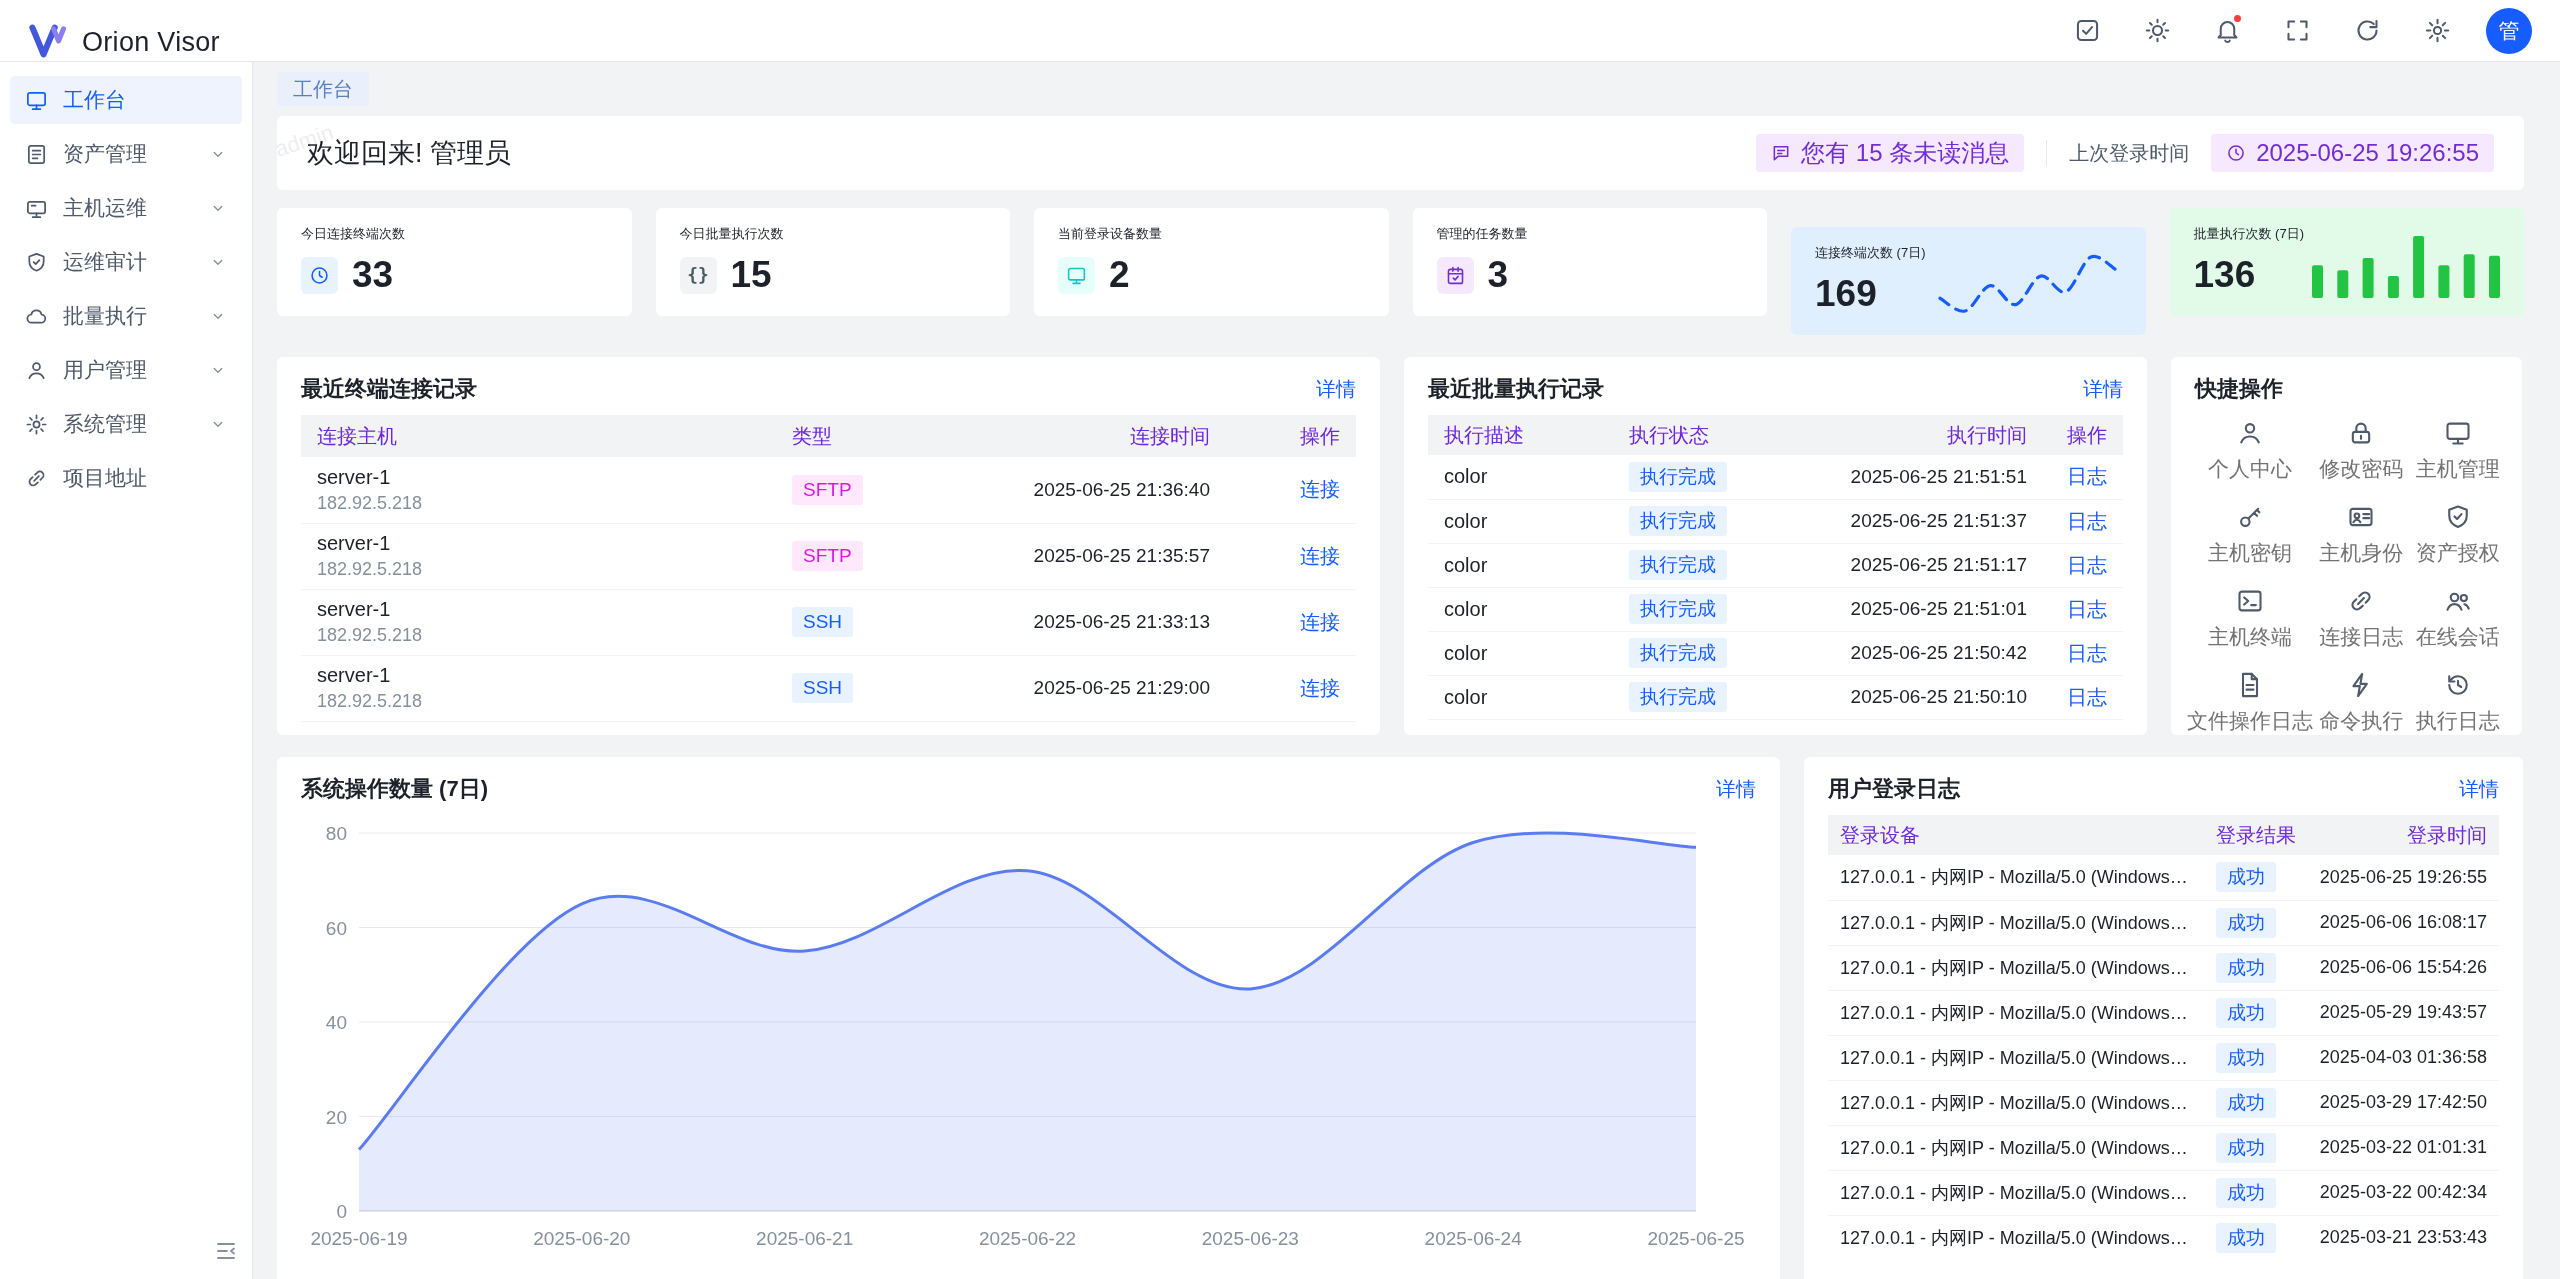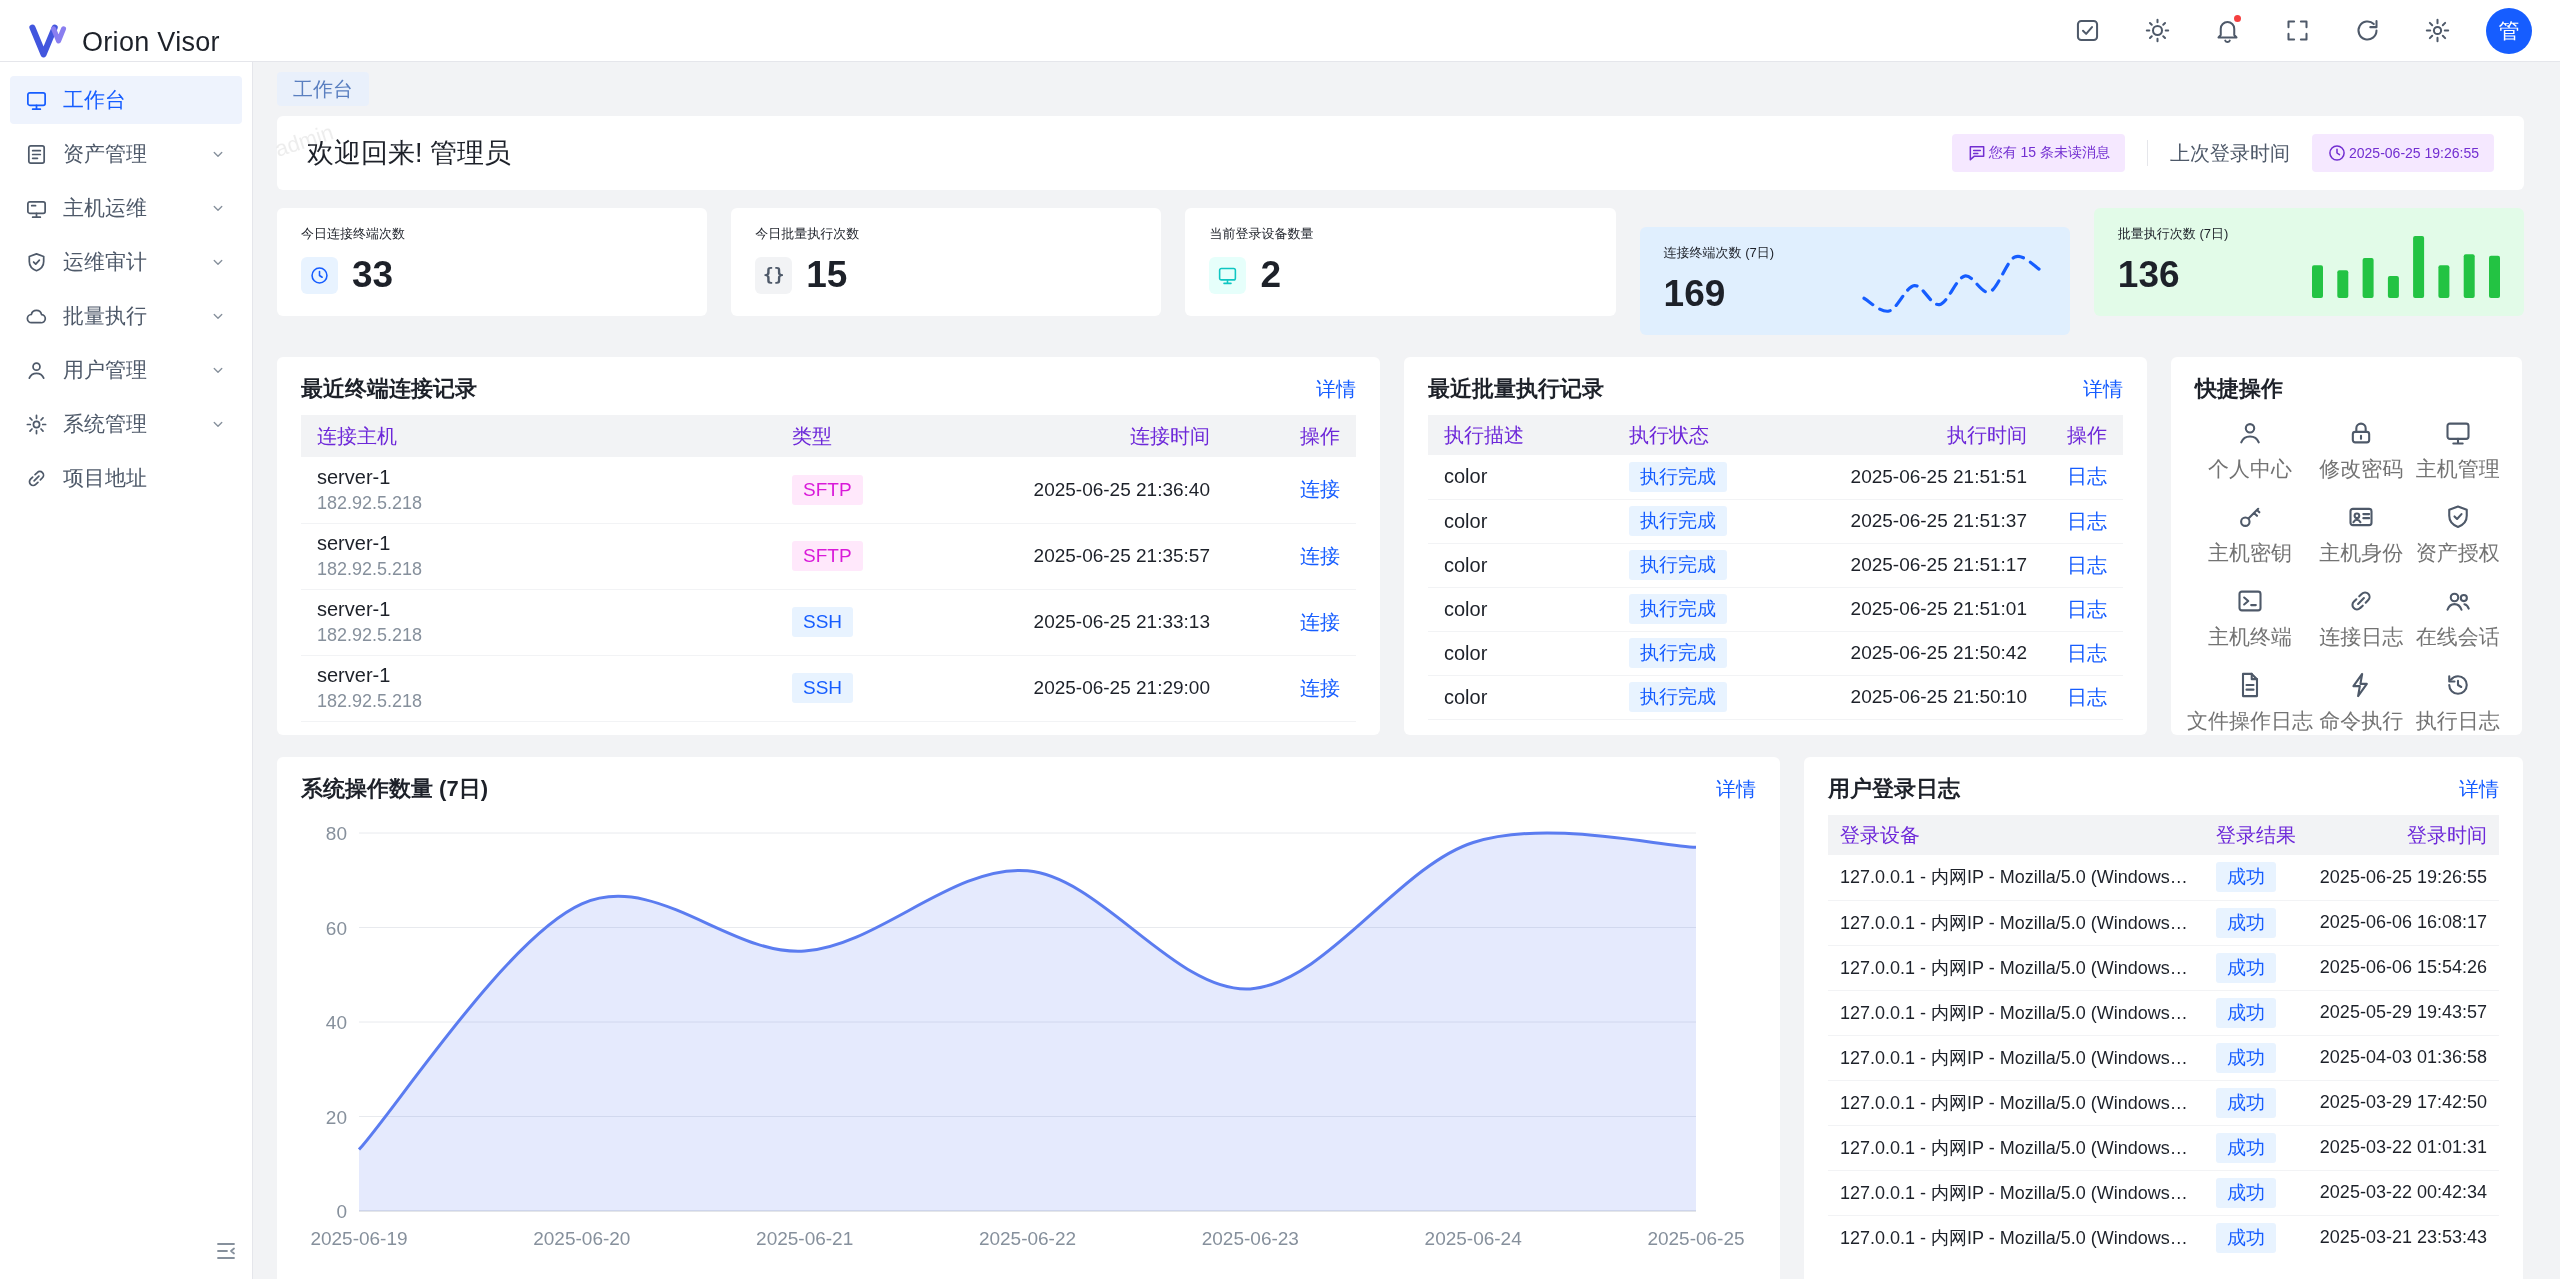--- a/index.html
+++ b/index.html
@@ -49,22 +49,22 @@
   .crumb-chip{display:inline-flex;align-items:center;height:34px;padding:0 16px;border-radius:4px;
     background:#e9f0fb;color:#5a7fc0;font-size:20px;cursor:pointer;}
 
   .card{background:#fff;border-radius:6px;position:relative;}
 
   
   .welcome{margin-top:10px;height:74px;display:flex;align-items:center;justify-content:space-between;
     padding:0 30px;}
   .welcome-title{font-size:27px;font-weight:500;}
   .welcome-right{display:flex;align-items:center;gap:22px;font-size:20px;color:#4e5969;}
-  .chip-purple{display:inline-flex;align-items:center;gap:2px;height:38px;padding:0 15px;border-radius:4px;
-    background:#f5e8ff;color:#722ed1;font-size:14px;cursor:pointer;}
+  .chip-purple{display:inline-flex;align-items:center;gap:10px;height:38px;padding:0 15px;border-radius:4px;
+    background:#f5e8ff;color:#722ed1;font-size:24px;cursor:pointer;}
   .chip-purple [data-icon]{font-size:20px;}
   .v-divider{width:1px;height:26px;background:#e5e6eb;}
 
   
   .stats-row{display:flex;gap:24px;margin-top:18px;}
   .stat-card{flex:1;height:108px;padding:17px 24px;}
   .stat-label{font-size:13px;color:#1d2129;}
   .stat-value-row{display:flex;align-items:center;gap:14px;margin-top:11px;}
   .stat-icon{width:37px;height:37px;border-radius:6px;font-size:21px;}
   .ic-blue{background:#e8f3ff;color:#165dff;}
@@ -356,20 +356,32 @@
       <div class="stat-value-row">
         <span class="stat-icon ic-teal" data-icon="monitor">
             <svg viewBox="0 0 24 24" fill="none" stroke="currentColor" stroke-width="1.8" stroke-linecap="round" stroke-linejoin="round">
               <rect x="3" y="4" width="18" height="13" rx="2"></rect>
               <path d="M12 17v4M8 21h8"></path>
             </svg>
           </span>
         <span class="stat-value">2</span>
       </div>
     </div>
+    <div class="card stat-card">
+      <div class="stat-label">管理的任务数量</div>
+      <div class="stat-value-row">
+        <span class="stat-icon ic-purple" data-icon="calendar">
+            <svg viewBox="0 0 24 24" fill="none" stroke="currentColor" stroke-width="1.8" stroke-linecap="round" stroke-linejoin="round">
+              <rect x="4" y="5" width="16" height="16" rx="2"></rect>
+              <path d="M4 10h16M9 3v4M15 3v4M9.5 15l2 2 3.5-4"></path>
+            </svg>
+          </span>
+        <span class="stat-value">3</span>
+      </div>
+    </div>
     <div class="card stat-card tinted-blue">
       <div class="stat-label">连接终端次数 (7日)</div>
       <div class="stat-value-row">
           <span class="stat-value">169</span>
         </div>
       <svg class="spark" id="spark-line" viewBox="0 0 188 66">
           <path d="M6,47.29411764705882 C10.2,49.4 22.8,62.1 31.1,60.0 C39.5,57.9 47.9,35.6 56.3,34.6 C64.7,33.5 73.0,55.2 81.4,53.6 C89.8,52.1 98.2,27.2 106.6,25.1 C115.0,22.9 123.3,44.1 131.7,40.9 C140.1,37.8 148.5,9.7 156.9,6.0 C165.2,2.3 177.8,16.6 182.0,18.7" fill="none" stroke="#165dff" stroke-width="3.2" stroke-linecap="round" stroke-dasharray="11 8"></path>
         </svg>
     </div>
     <div class="card stat-card tinted-green">

